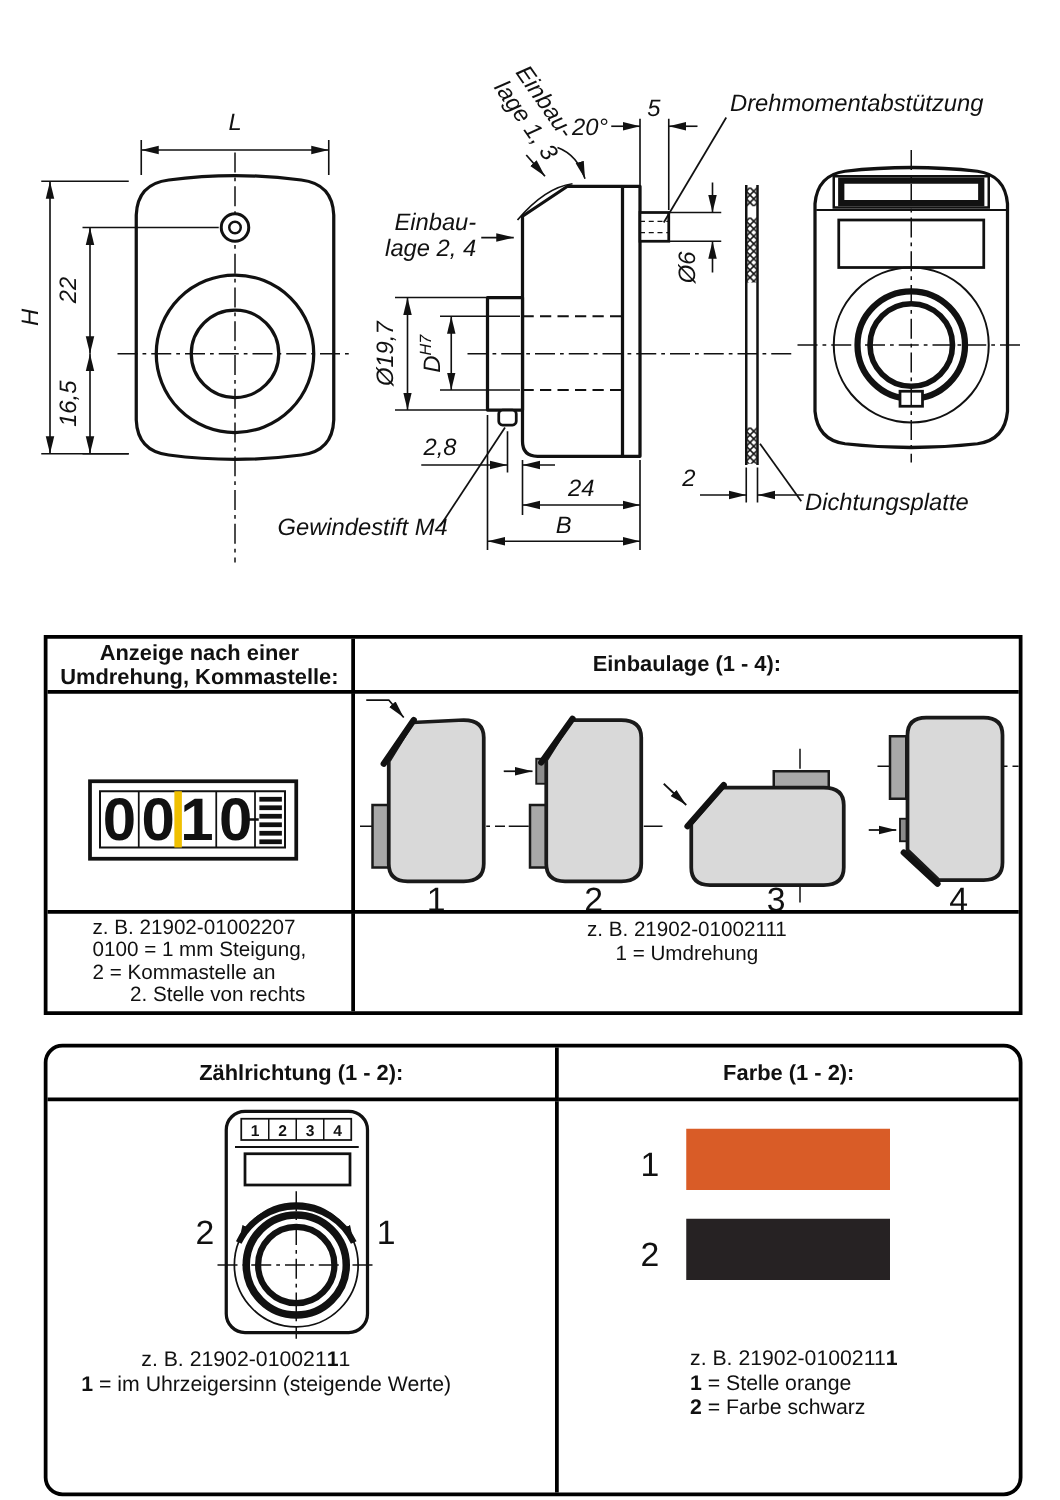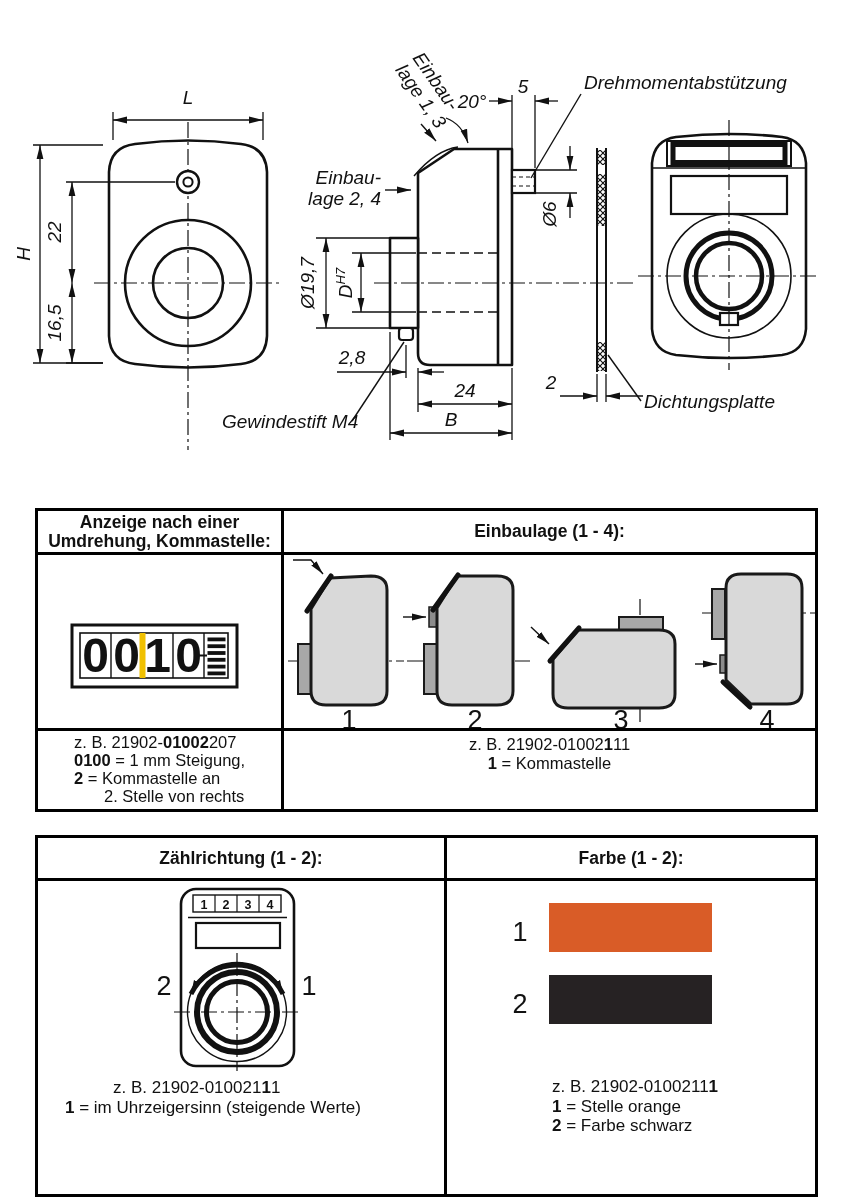--- a/index.html
+++ b/index.html
@@ -17,23 +17,23 @@
   .chamf{stroke:#111;stroke-width:5;fill:none;stroke-linecap:round;}
   .tab{fill:#a8a8a8;stroke:#1a1a1a;stroke-width:2;}
   .tabs{fill:#8c8c8c;stroke:#1a1a1a;stroke-width:1.5;}
   .num{font-size:27px;}
   .table{position:absolute;box-sizing:border-box;border:3px solid #000;display:grid;background:#fff;}
   .cell{box-sizing:border-box;position:relative;overflow:hidden;}
   .bR{border-right:3px solid #000;}
   .bB{border-bottom:3px solid #000;}
   .hdr{display:flex;flex-direction:column;align-items:center;justify-content:center;font-weight:bold;font-size:17.5px;line-height:19px;text-align:center;}
   .ft{font-size:16.5px;line-height:18px;padding-top:2px;}
-  .ft b{font-weight:bold;}
+  .ft b{font-weight:normal;}
   .mtable{left:35px;top:508px;width:783px;height:304px;grid-template-columns:246px 1fr;grid-template-rows:44px 176px 78px;}
-  .btable{left:35px;top:835px;width:783px;height:362px;grid-template-columns:409px 1fr;grid-template-rows:43px 1fr;}
+  .btable{left:35px;top:835px;width:783px;height:362px;grid-template-columns:409px 1fr;grid-template-rows:43px 1fr;border-radius:15px;}
   .absfill{position:absolute;left:0;top:0;}
   .txtblk{position:absolute;font-size:17px;line-height:19.5px;}
   .txtblk b{font-weight:bold;}
 </style>
 </head>
 <body>
 
 <div class="page">
 
   <svg class="drawing absfill" width="848" height="505" viewBox="0 0 848 505">
@@ -257,21 +257,21 @@
     </div>
 
     <div class="cell bR ft" style="padding-left:36px;">
       <div><span>z. B. 21902-</span><b>01002</b><span>207</span></div>
       <div><b>0100</b><span> = 1 mm Steigung,</span></div>
       <div><b>2</b><span> = Kommastelle an</span></div>
       <div style="padding-left:30px;"><span>2. Stelle von rechts</span></div>
     </div>
     <div class="cell ft" style="text-align:center;padding-top:4px;line-height:19px;">
       <div><span>z. B. 21902-01002</span><b>1</b><span>11</span></div>
-      <div><b>1</b><span> = Kommastelle</span></div>
+      <div><b>1</b><span> = Umdrehung</span></div>
     </div>
   </div>
 
   <div class="table btable">
     <div class="cell bR bB hdr">
       <span>Zählrichtung (1 - 2):</span>
     </div>
     <div class="cell bB hdr">
       <span>Farbe (1 - 2):</span>
     </div>

